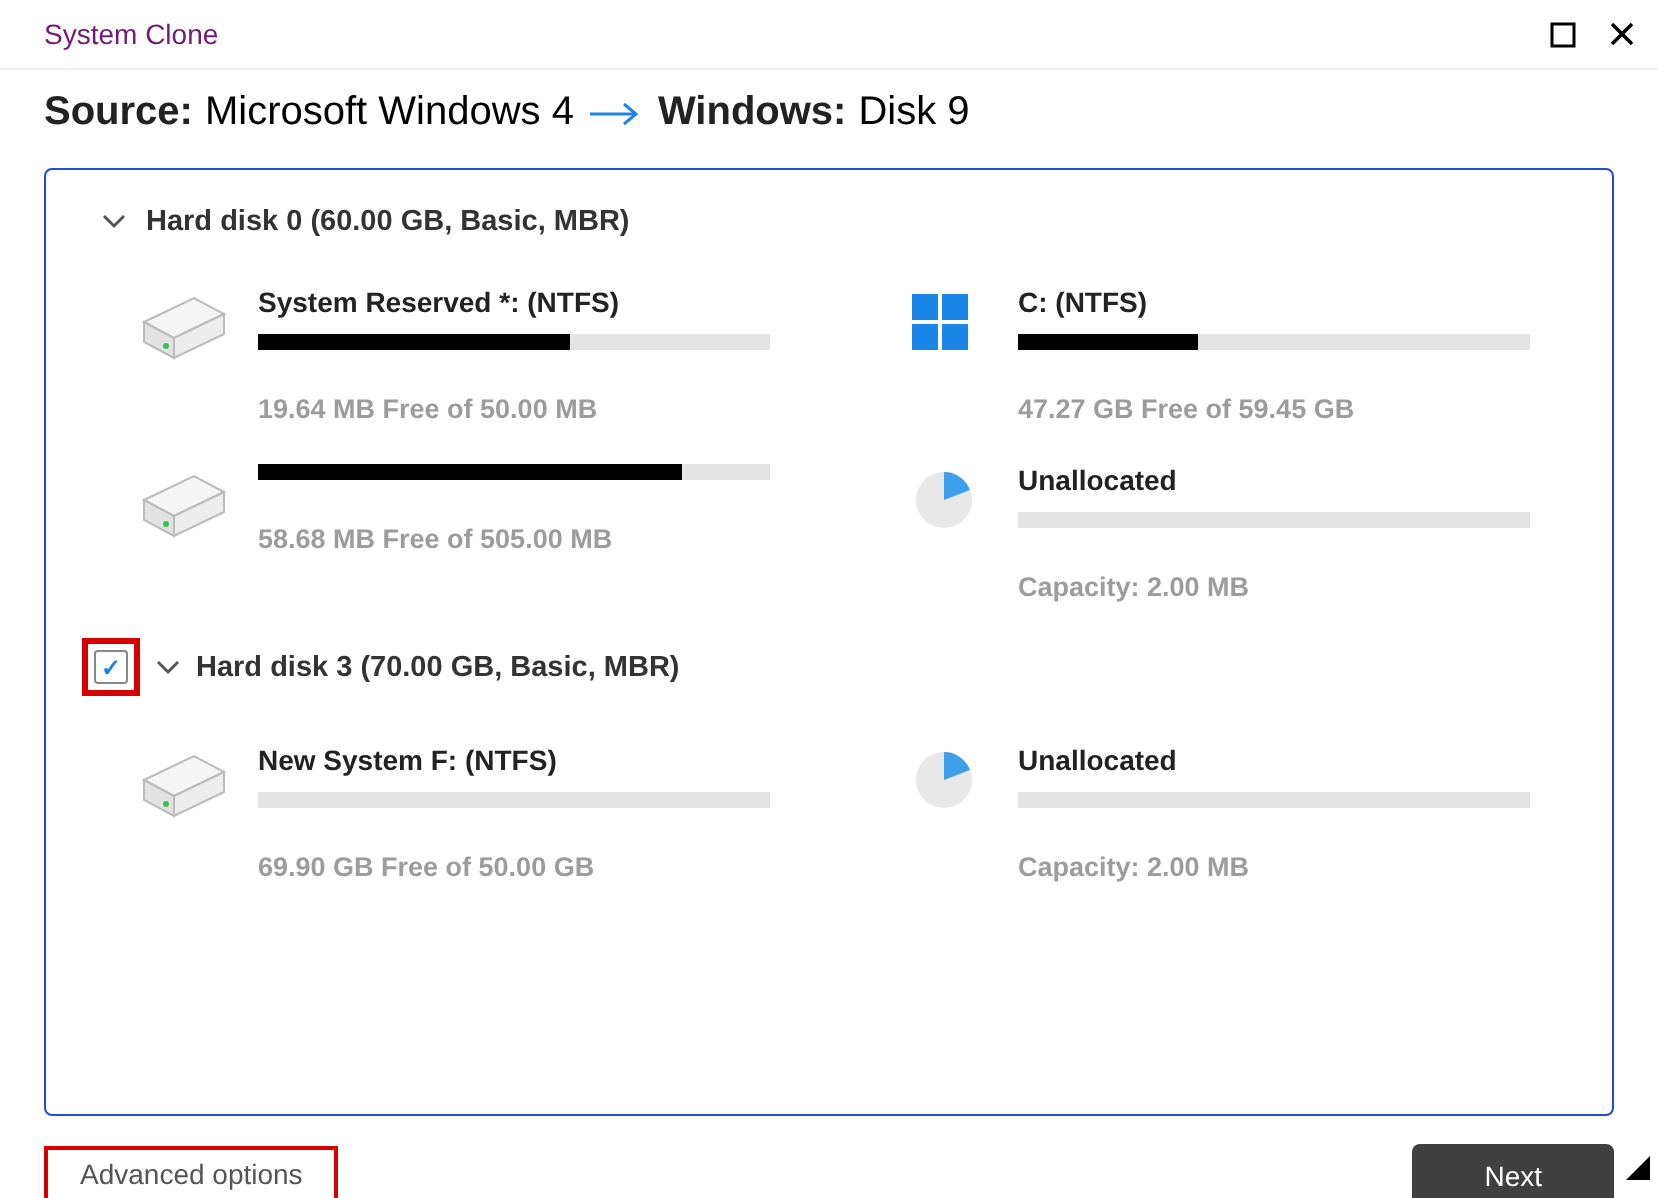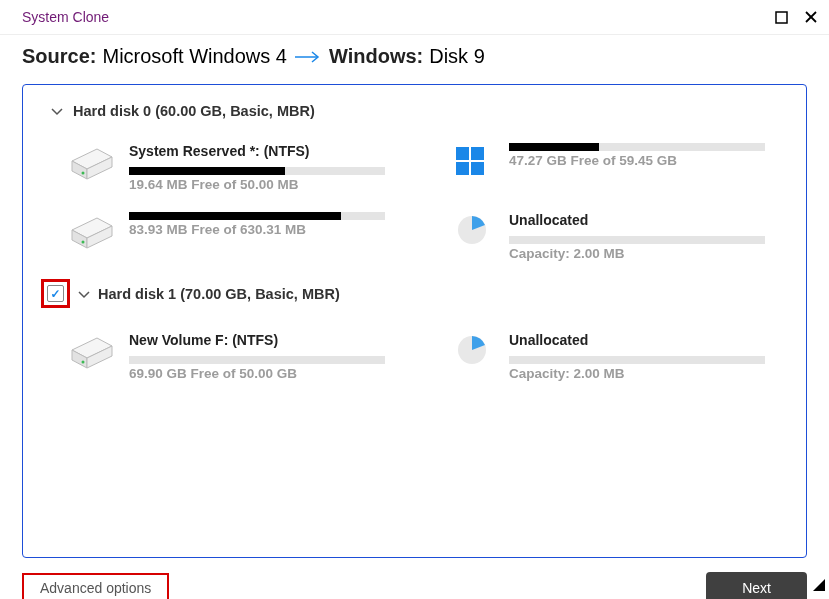--- a/index.html
+++ b/index.html
@@ -19,21 +19,21 @@
     .check-highlight { border: 3px solid #d60000; padding: 3px; display: inline-flex; margin-left: -2px; }
     .checkbox { width: 17px; height: 17px; border: 1px solid #888; border-radius: 2px; display: inline-flex; align-items: center; justify-content: center; background: #fff; }
     .checkbox.checked::after { content: "✓"; color: #1a87e8; font-size: 12px; font-weight: 700; }
     .partitions { display: flex; flex-wrap: wrap; gap: 20px 50px; padding: 24px 0 18px 24px; }
     .part { display: flex; gap: 12px; width: 330px; justify-content: flex-end; }
     .part-icon { width: 50px; height: 40px; flex-shrink: 0; display: flex; align-items: flex-start; justify-content: center; }
     .part-info { flex: 1; }
     .pname { font-size: 14px; color: #222; margin-bottom: 8px; }
     .bar { height: 8px; width: 256px; background: #e4e4e4; position: relative; }
     .bar-fill { height: 100%; background: #000; position: absolute; left: 0; top: 0; }
-    .pfree { font-size: 13.5px; color: #9c9c9c; margin-top: 2px; }
+    .pfree { font-size: 13.5px; color: #9c9c9c; margin-top: 22px; }
     .footer { padding: 14px 22px 0 22px; display: flex; justify-content: space-between; align-items: center; }
     .adv-highlight { border: 2px solid #d60000; padding: 4px 16px; }
     .adv-link { font-size: 14px; color: #555; }
     .next-btn { background: #404040; color: #fff; border: none; border-radius: 4px; padding: 8px 36px; font-size: 14px; cursor: pointer; }
     .resize-grip { position: absolute; right: 4px; bottom: 4px; }
   </style>
 </head>
 <body>
 
 <div class="titlebar">
@@ -102,41 +102,42 @@
         <svg width="44" height="40">
             <g transform="translate(6,4)">
               <rect x="0" y="0" width="13" height="13" fill="#1a87e8"></rect>
               <rect x="15" y="0" width="13" height="13" fill="#1a87e8"></rect>
               <rect x="0" y="15" width="13" height="13" fill="#1a87e8"></rect>
               <rect x="15" y="15" width="13" height="13" fill="#1a87e8"></rect>
             </g>
           </svg>
       </div>
       <div class="part-info">
+        <div class="pname">C: (NTFS)</div>
         <div class="bar">
             <div class="bar-fill" style="width: 35%;"></div>
           </div>
         <div class="pfree">47.27 GB Free of 59.45 GB</div>
       </div>
     </div>
 
     <div class="part">
       <div class="part-icon">
         <svg width="50" height="40">
             <polygon points="5,18 30,6 45,14 20,26" fill="#f5f5f5" stroke="#bbb" stroke-width="1"></polygon>
             <polygon points="5,18 20,26 20,36 5,28" fill="#e2e2e2" stroke="#bbb" stroke-width="1"></polygon>
             <polygon points="20,26 45,14 45,24 20,36" fill="#ededed" stroke="#bbb" stroke-width="1"></polygon>
             <circle cx="16" cy="30" r="1.5" fill="#3cba54"></circle>
           </svg>
       </div>
       <div class="part-info">
         <div class="bar">
             <div class="bar-fill" style="width: 83%;"></div>
           </div>
-        <div class="pfree">83.93 MB Free of 630.31 MB</div>
+        <div class="pfree">58.68 MB Free of 505.00 MB</div>
       </div>
     </div>
 
     <div class="part">
       <div class="part-icon">
         <svg width="40" height="40">
             <circle cx="20" cy="18" r="14" fill="#e8e8e8"></circle>
             <path d="M20 18 L20 4 A14 14 0 0 1 33 13 Z" fill="#3ea0ea"></path>
           </svg>
       </div>
@@ -152,35 +153,35 @@
 
   <div class="disk-header with-check">
     <span class="check-highlight">
       <span class="checkbox checked"></span>
     </span>
     <span class="chev">
       <svg width="12" height="10">
           <polyline points="1,3 6,8 11,3" fill="none" stroke="#555" stroke-width="1.5"></polyline>
         </svg>
     </span>
-    <span>Hard disk 1 (70.00 GB, Basic, MBR)</span>
+    <span>Hard disk 3 (70.00 GB, Basic, MBR)</span>
   </div>
 
   <div class="partitions">
     <div class="part">
       <div class="part-icon">
         <svg width="50" height="40">
             <polygon points="5,18 30,6 45,14 20,26" fill="#f5f5f5" stroke="#bbb" stroke-width="1"></polygon>
             <polygon points="5,18 20,26 20,36 5,28" fill="#e2e2e2" stroke="#bbb" stroke-width="1"></polygon>
             <polygon points="20,26 45,14 45,24 20,36" fill="#ededed" stroke="#bbb" stroke-width="1"></polygon>
             <circle cx="16" cy="30" r="1.5" fill="#3cba54"></circle>
           </svg>
       </div>
       <div class="part-info">
-        <div class="pname">New Volume F: (NTFS)</div>
+        <div class="pname">New System F: (NTFS)</div>
         <div class="bar">
             <div class="bar-fill" style="width: 0%;"></div>
           </div>
         <div class="pfree">69.90 GB Free of 50.00 GB</div>
       </div>
     </div>
 
     <div class="part">
       <div class="part-icon">
         <svg width="40" height="40">

